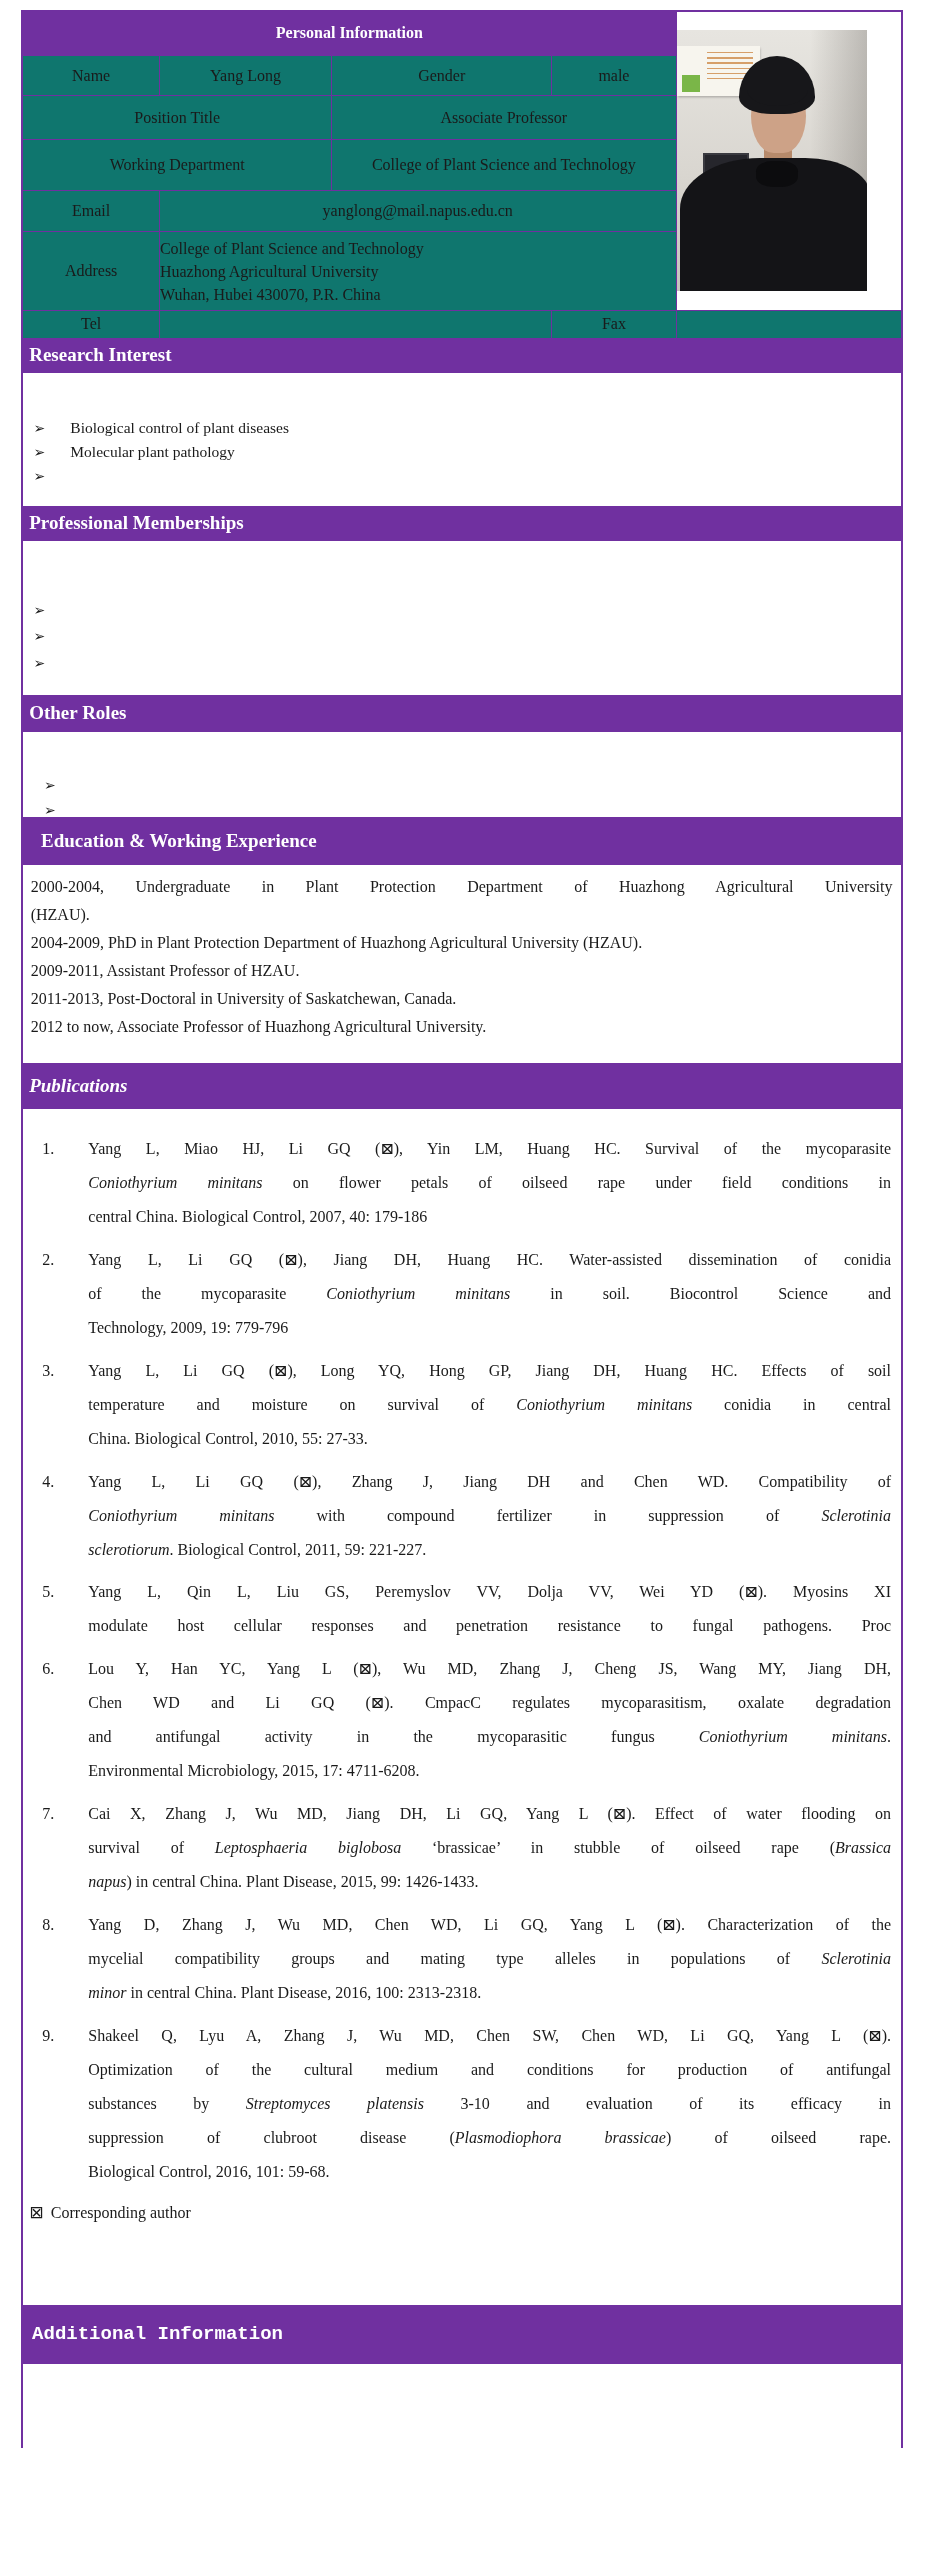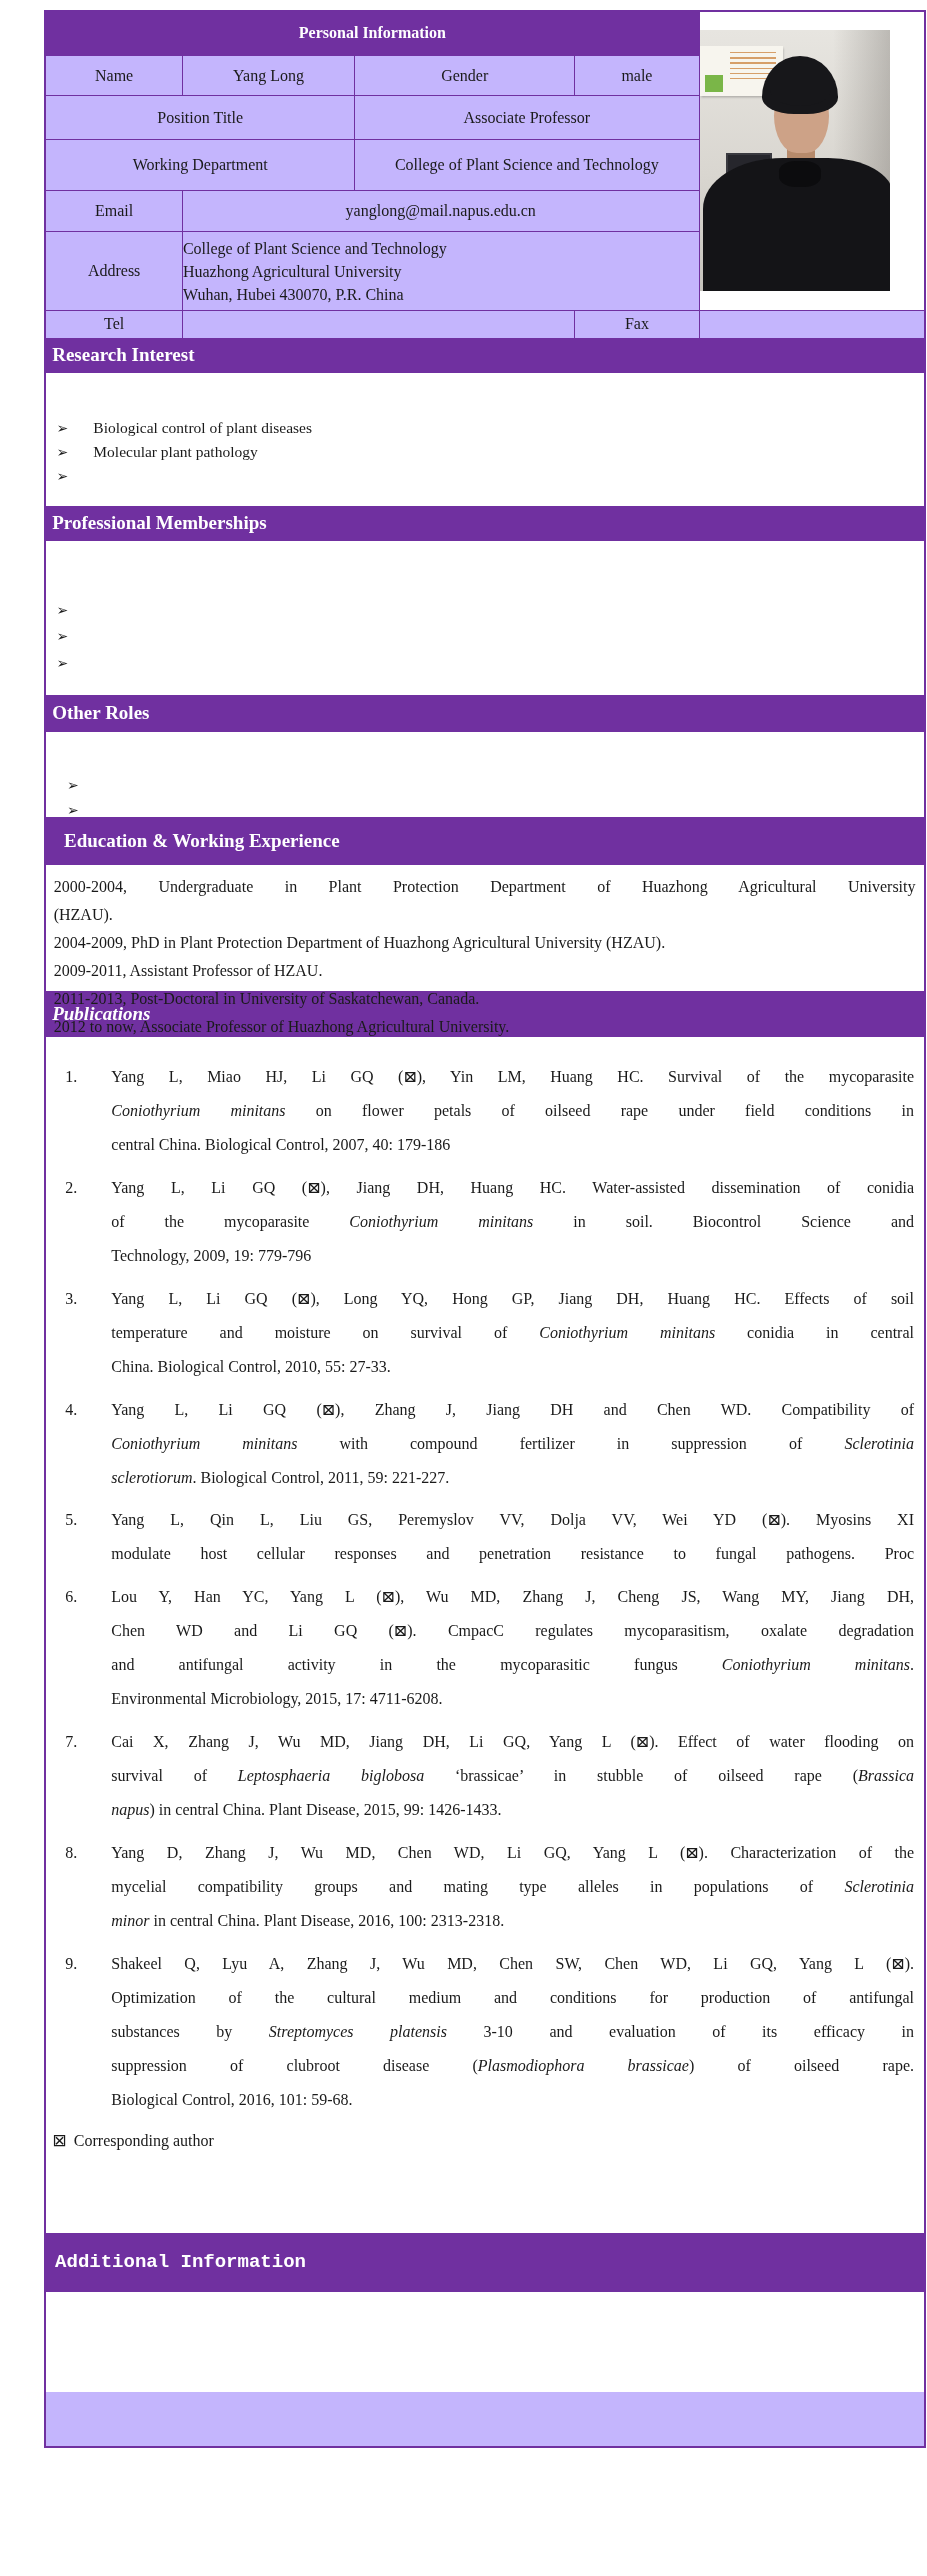--- a/index.html
+++ b/index.html
@@ -1,20 +1,20 @@
 <!DOCTYPE html>
 <html style="--purple: #7030A0;font-size:11.8px"><head>
 <meta charset="utf-8">
 <style>
   :root{ --purple:#7030A0; --ink:#1a1a1a; }
   html,body{margin:0;padding:0;background:#ffffff;}
   .page{position:relative;width:927px;height:2576px;overflow:hidden;background:#fff;
         font-family:"Liberation Serif","DejaVu Serif",serif;color:var(--ink);}
   .doc{position:absolute;left:21.3px;top:9.6px;width:882px;height:2438px;box-sizing:border-box;
-       border:2.2px solid var(--purple);background:#c4b5fd;margin-left:23px;}
+       border:2.2px solid var(--purple);background:#0f766e;}
   
   table.personal{width:100%;border-collapse:collapse;table-layout:fixed;border:hidden;}
   table.personal td{border:1.5px solid var(--purple);text-align:center;vertical-align:middle;
        font-size:16px;overflow:hidden;padding:0;}
   td.band-cell{background:var(--purple);color:#fff;font-weight:bold;font-size:19px;
        text-align:left;padding-left:5.9px;}
   td.left-al{text-align:left;padding-left:4.4px;}
   .addr-line{text-align:left;line-height:23px;font-size:16px;}
   td.addr{padding:4.4px 2.9px 4.4px 4.4px;}
   td.photo-cell{vertical-align:top;background:#fff;padding:22px 16px 13.2px 16px;}
@@ -40,21 +40,21 @@
   .band{box-sizing:border-box;background:var(--purple);color:#fff;font-weight:bold;font-size:19px;
         display:flex;align-items:center;padding-left:5.9px;height:35px;text-align:right;}
   .band-or{height:37px;}
   .band-edu{height:48px;padding-left:17.7px;}
   .band-pub{height:46px;font-style:italic;}
   .band-add{height:59px;padding-left:8.8px;font-family:Liberation Mono, monospace;}
   .box{box-sizing:border-box;background:#fff;}
   .box-ri{height:133px;padding-top:43px;}
   .box-pm{height:154px;padding-top:56px;}
   .box-or{height:85px;padding-top:41px;}
-  .box-edu{height:126px;padding:8.8px 8.8px 0 7.4px;}
+  .box-edu{height:198px;padding:8.8px 8.8px 0 7.4px;}
   .box-pub{height:1196px;padding:23.6px 10.3px 0 0;}
   .box-add{height:100px;}
   
   .bullet-row{display:flex;line-height:24px;font-size:15.5px;}
   .box-pm .bullet-row{line-height:26.5px;}
   .box-or .bullet-row{line-height:25px;}
   .bullet-glyph{width:47px;padding-left:10.3px;box-sizing:border-box;font-family:"DejaVu Sans",sans-serif;font-size:14px;}
   .box-or .bullet-glyph{padding-left:20.6px;width:57px;}
   .bullet-text{flex:1;}
   

